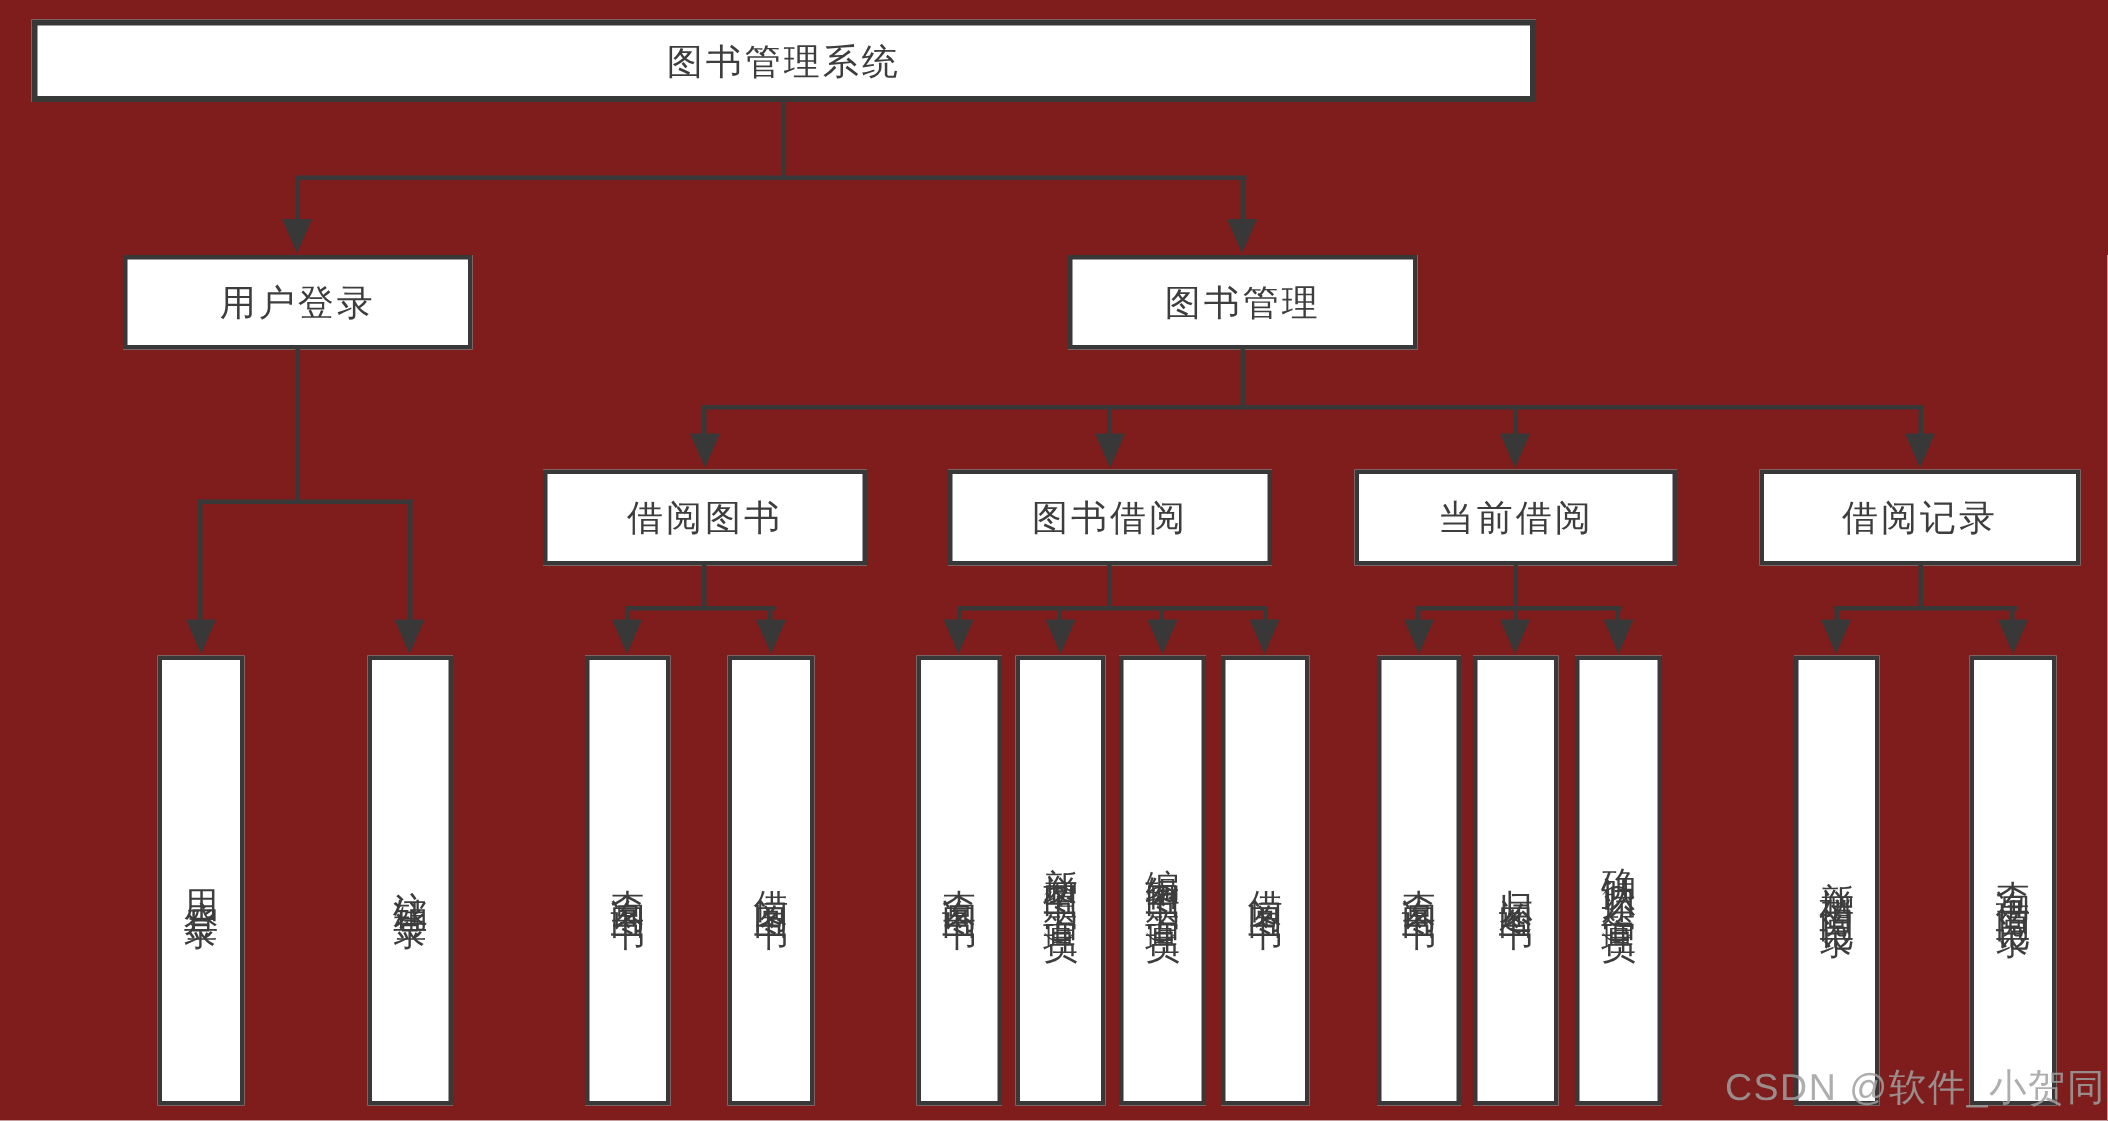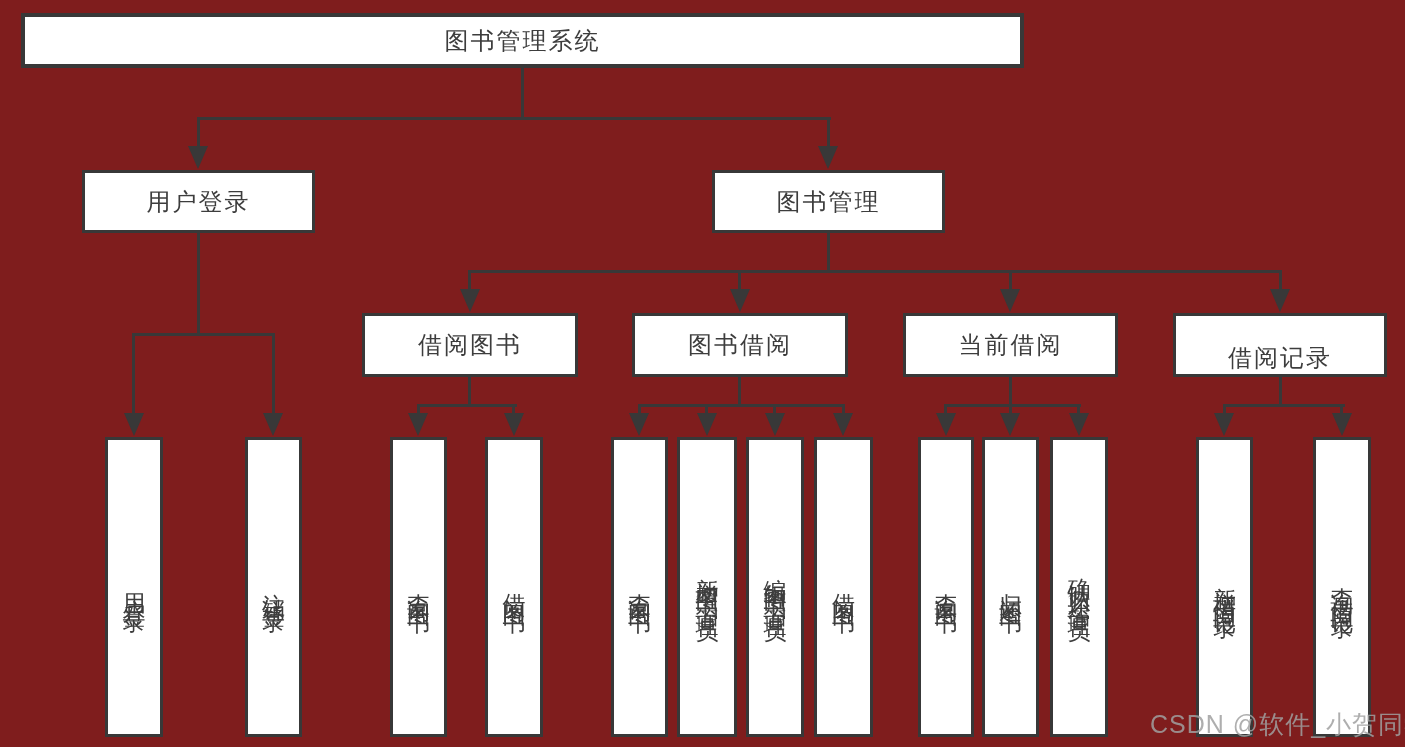--- a/index.html
+++ b/index.html
@@ -109,21 +109,21 @@
 
   <div class="box" style="left:362px;top:313px;width:216px;height:64px;">
     <span>借阅图书</span>
   </div>
   <div class="box" style="left:632px;top:313px;width:216px;height:64px;">
     <span>图书借阅</span>
   </div>
   <div class="box" style="left:903px;top:313px;width:215px;height:64px;">
     <span>当前借阅</span>
   </div>
-  <div class="box" style="left:1173px;top:313px;width:214px;height:64px;align-items:flex-end;">
+  <div class="box" style="left:1173px;top:313px;width:214px;height:64px;">
     <span>借阅记录</span>
   </div>
 
   <div class="vline" style="left:468px;top:375px;height:31px;"></div>
   <div class="hline" style="left:417px;top:404px;width:100px;"></div>
   <div class="vline" style="left:417px;top:404px;height:12px;"></div>
   <div class="vline" style="left:512px;top:404px;height:12px;"></div>
   <div class="arrow" style="left:408px;top:413px;"></div>
   <div class="arrow" style="left:504px;top:413px;"></div>
 

